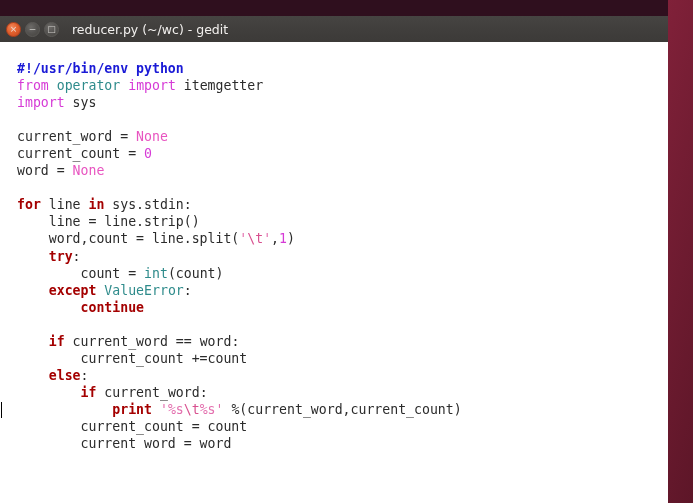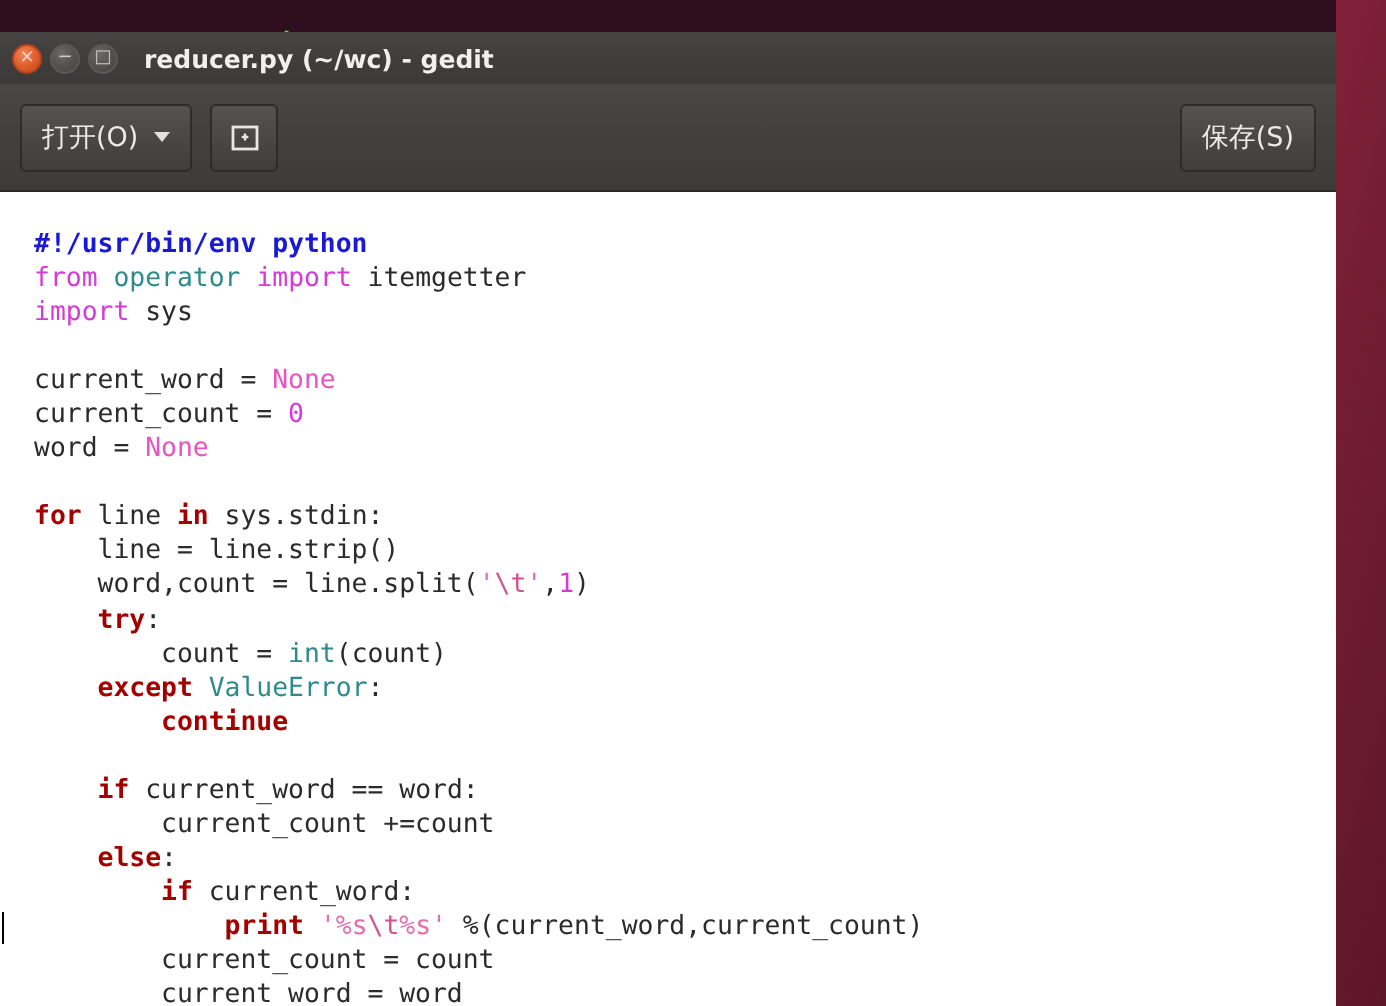--- a/index.html
+++ b/index.html
@@ -99,21 +99,21 @@
     font-size: 9px;
     line-height: 13px;
     text-align: center;
     font-family: "DejaVu Sans", sans-serif;
   }
   .wbtn.min .gl, .wbtn.max .gl { color: #cfcdc9; }
   #wintitle {
     margin-left: 9px;
     color: #f2f0ee;
     font-size: 12.5px;
-    font-weight: bold;
+    font-weight: normal;
     font-family: "DejaVu Sans", sans-serif;
     white-space: nowrap;
   }
 
   
   #toolbar {
     position: relative;
     height: 54px;
     background: linear-gradient(to bottom, #4a4846 0%, #434140 45%, #3e3c3a 100%);
     border-bottom: 1px solid #2b2928;
@@ -210,42 +210,20 @@
       </div>
       <div class="wbtn min">
         <span class="gl">−</span>
       </div>
       <div class="wbtn max">
         <span class="gl">□</span>
       </div>
       <div id="wintitle">reducer.py (~/wc) - gedit</div>
     </div>
 
-    <div id="toolbar">
-
-      <div class="tb-btn" id="open-btn">
-        <span>打开(O)</span>
-        <span class="caret"></span>
-      </div>
-
-      <div class="tb-btn" id="newdoc-btn">
-        <svg width="17" height="17" viewBox="0 0 17 17">
-          <rect x="2.5" y="3.5" width="12" height="11" fill="none" stroke="#e8e6e4" stroke-width="1.4"></rect>
-          <rect x="6.3" y="6.3" width="4.4" height="4.4" fill="#3f3d3b"></rect>
-          <path d="M8.5 6.8 v3.4 M6.8 8.5 h3.4" stroke="#e8e6e4" stroke-width="1.3"></path>
-        </svg>
-      </div>
-
-      <div id="toolbar-spacer"></div>
-
-      <div class="tb-btn" id="save-btn">
-        <span>保存(S)</span>
-      </div>
-
-    </div>
 
     <div id="editor">
       <pre id="code"><span class="c-pre">#!/usr/bin/env python</span>
 <span class="c-imp">from</span><span class="c-txt"> </span><span class="c-mod">operator</span><span class="c-txt"> </span><span class="c-imp">import</span><span class="c-txt"> itemgetter</span>
 <span class="c-imp">import</span><span class="c-txt"> sys</span>
 
 <span class="c-txt">current_word = </span><span class="c-none">None</span>
 <span class="c-txt">current_count = </span><span class="c-num">0</span>
 <span class="c-txt">word = </span><span class="c-none">None</span>
 

